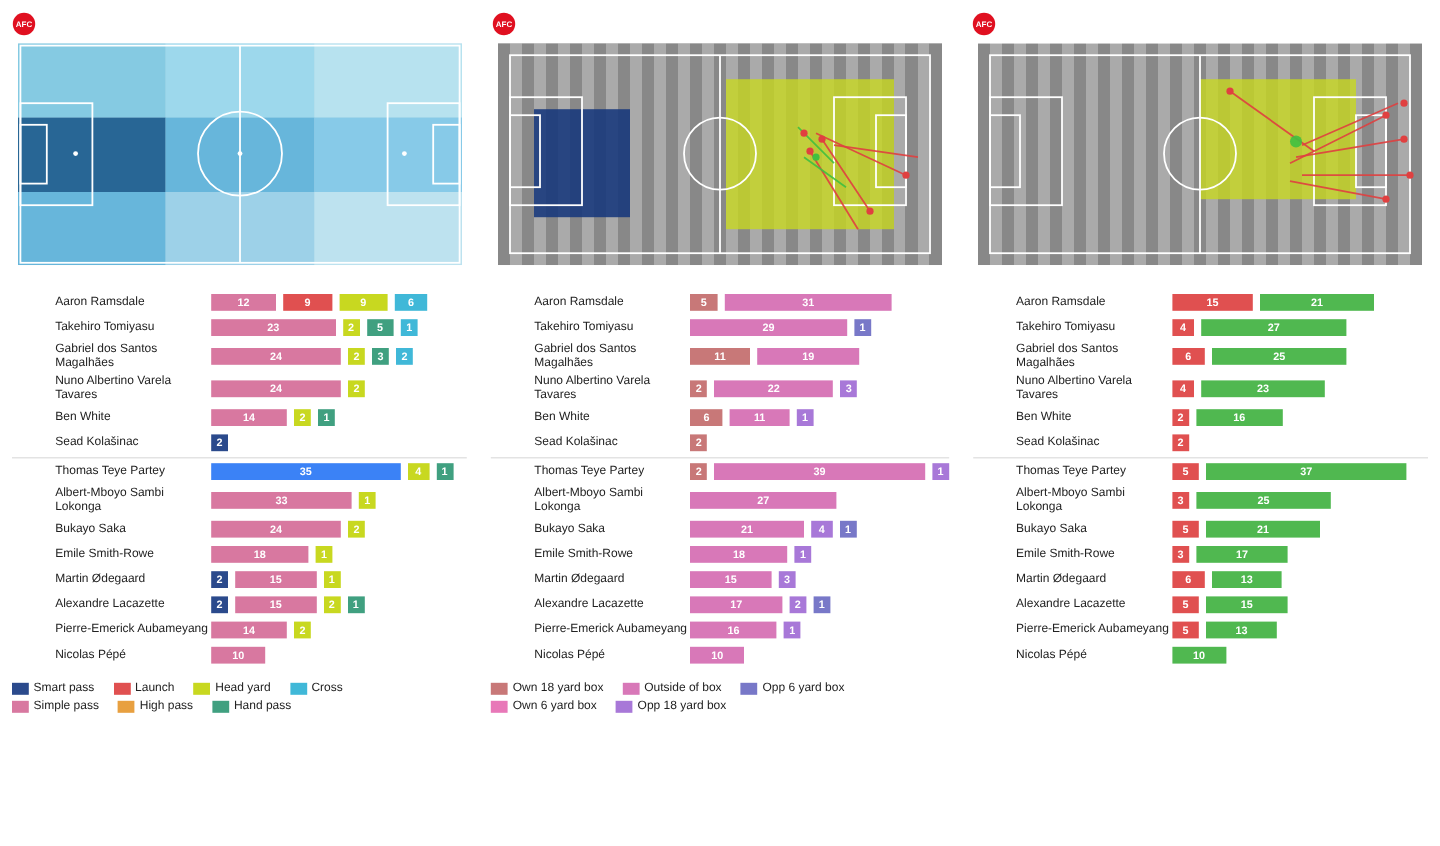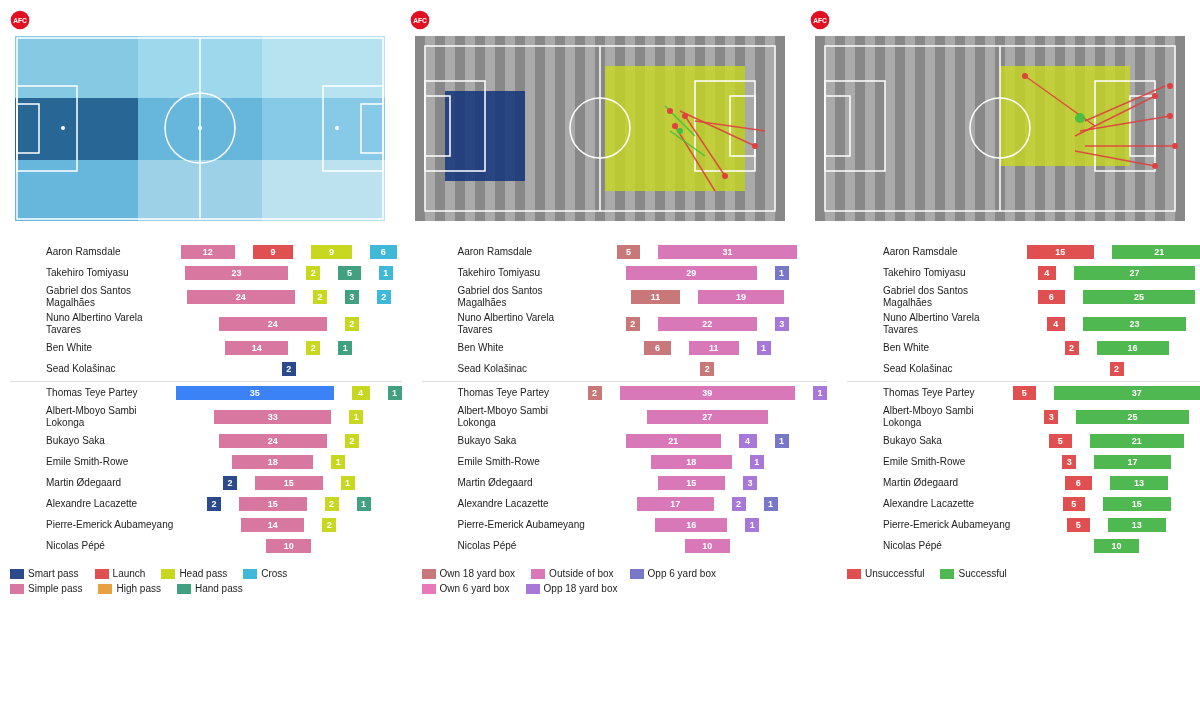--- a/index.html
+++ b/index.html
@@ -65,23 +65,22 @@
     }
     .player-name {
       width: 130px;
       font-size: 10px;
       flex-shrink: 0;
       line-height: 1.2;
     }
     .bars {
       display: flex;
       align-items: center;
-      gap: 18px;
+      gap: 6px;
       flex: 1;
-      justify-content: center;
     }
     .bar {
       height: 14px;
       display: flex;
       align-items: center;
       justify-content: center;
       font-size: 9px;
       color: #fff;
       font-weight: bold;
       min-width: 4px;
@@ -386,21 +385,21 @@
         <div class="legend-item">
           <div class="legend-color" style="background:#2b4a8c;"></div>
           <span>Smart pass</span>
         </div>
         <div class="legend-item">
           <div class="legend-color" style="background:#e05050;"></div>
           <span>Launch</span>
         </div>
         <div class="legend-item">
           <div class="legend-color" style="background:#c8d820;"></div>
-          <span>Head pass</span>
+          <span>Head yard</span>
         </div>
         <div class="legend-item">
           <div class="legend-color" style="background:#40b8d8;"></div>
           <span>Cross</span>
         </div>
       </div>
       <div class="legend-row" style="margin-top:4px;">
         <div class="legend-item">
           <div class="legend-color" style="background:#d878a0;"></div>
           <span>Simple pass</span>
@@ -643,25 +642,15 @@
             </div>
           </div>
           <div class="player-row">
             <div class="player-name">Nicolas Pépé</div>
             <div class="bars">
               <div class="bar" style="background:#50b850;width:45px;min-width:45px;">10</div>
             </div>
           </div>
         </div>
 
-      <div class="legend-row" style="margin-top:10px;">
-        <div class="legend-item">
-          <div class="legend-color" style="background:#e05050;"></div>
-          <span>Unsuccessful</span>
-        </div>
-        <div class="legend-item">
-          <div class="legend-color" style="background:#50b850;"></div>
-          <span>Successful</span>
-        </div>
-      </div>
     </div>
   </div>
 </div>
 
 </body></html>

